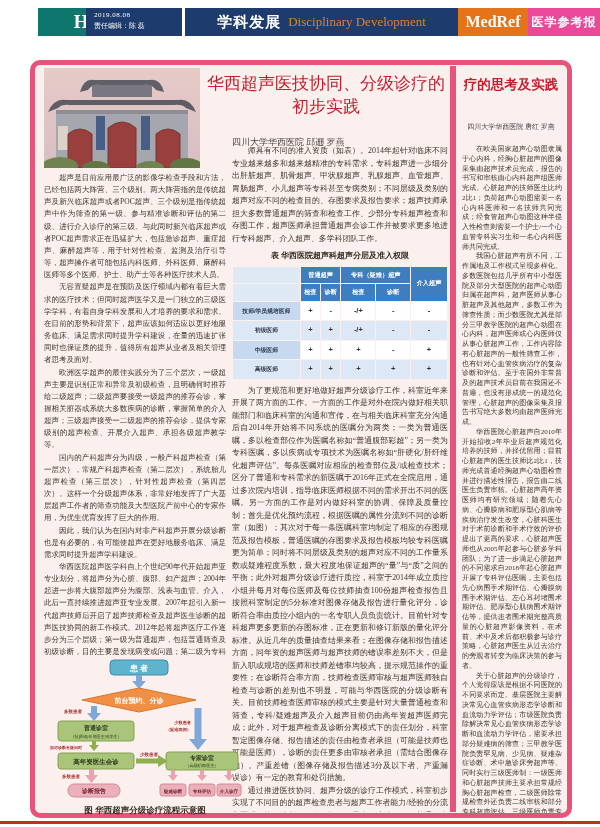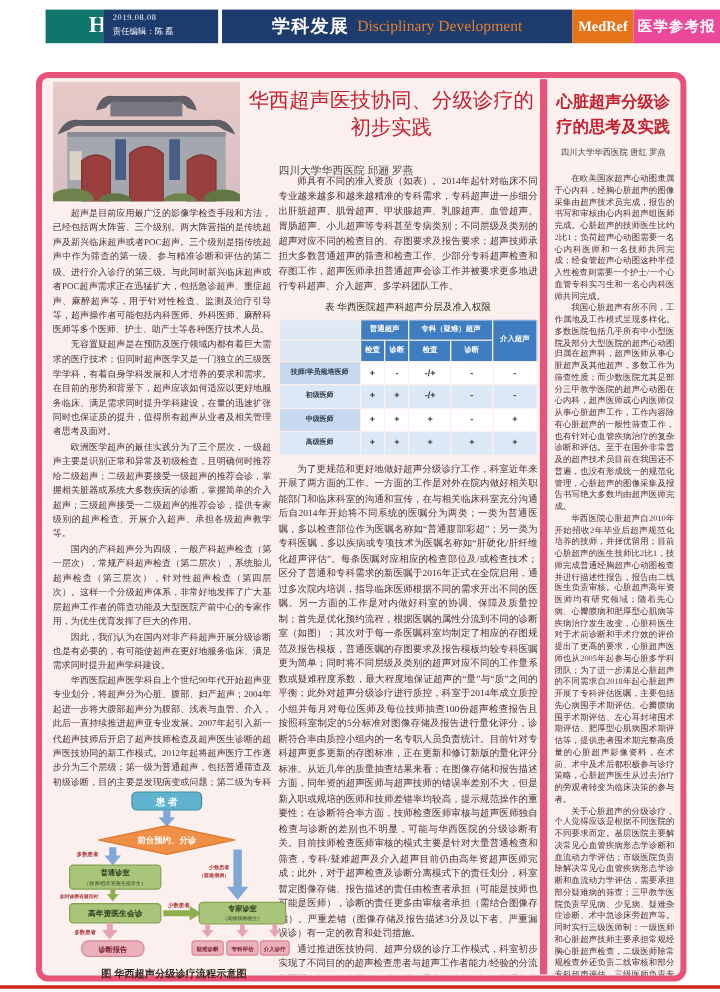--- a/index.html
+++ b/index.html
@@ -10,21 +10,21 @@
   .masthead { position:absolute; left:38px; top:8px; width:562px; height:28px; display:flex; }
   .m-code { width:38px; background:#0f766e; color:#fff; font-weight:bold; font-size:19px;
             display:flex; align-items:center; justify-content:center; font-family:"Liberation Serif",serif;padding-left:48px; }
   .m-edit { width:96px; background:#1d3b6d; color:#fff; padding:3px 0 0 8px; }
   .m-edit .d1 { font-size:7px; letter-spacing:.5px; }
   .m-edit .d2 { font-size:7px; margin-top:2px; }
   .m-gap { width:3px; background:#fff; }
   .m-center { flex:1; background:#1d3b6d; display:flex; align-items:center; justify-content:center; gap:7px; }
   .m-center .cn { color:#fff; font-weight:bold; font-size:15px; letter-spacing:1px; }
   .m-center .en { color:#e08030; font-size:13px; font-family:"Liberation Serif",serif; }
-  .m-brand { width:51px; background:#e5731a; color:#fff; font-weight:bold; font-size:12px;
+  .m-brand { width:70px; background:#e5731a; color:#fff; font-weight:bold; font-size:16px;
              display:flex; align-items:center; justify-content:center; }
   .m-paper { width:72px; background:#ec4899; color:#fff; font-weight:bold; font-size:12px;
              display:flex; align-items:center; justify-content:center; letter-spacing:1px; }
 
   
   .frame { position:absolute; left:30px; top:60px; width:542px; height:758px;
            border:5px solid #e8537a; border-radius:10px; background:#fcf0ee; }
   .bottom-rule { position:absolute; left:0; top:821px; width:600px; height:3px; background:#cf2a1f; }
   .divider { position:absolute; left:450px; top:66px; width:6px; height:746px; background:#e8537a; }
 
@@ -34,21 +34,21 @@
              font-family:"Liberation Sans","DejaVu Sans",sans-serif; font-weight:normal;
              font-size:17px; line-height:23px; }
   .l-byline { position:absolute; left:232px; top:136px; width:216px; font-size:9px; color:#4c4440; }
 
   .col { position:absolute; overflow:hidden; color:#42332f; text-align:justify; }
   .col .para { text-indent:2em; margin:0; }
   .col1 { left:44px; top:172px; width:182px; height:486px; font-size:7.5px; line-height:12.15px; }
   .col2 { left:232px; top:145px; width:216px; height:667px; font-size:7.9px; line-height:12.5px; }
 
   
-  .tbl-caption { text-align:center; font-weight:normal; font-size:8px; color:#33291f;
+  .tbl-caption { text-align:center; font-weight:bold; font-size:8px; color:#33291f;
                  font-family:"Liberation Sans","DejaVu Sans",sans-serif; margin:5px 0 3px; text-indent:0; }
   table.perm { width:100%; border-collapse:collapse; font-family:"Liberation Sans","DejaVu Sans",sans-serif;
                margin-bottom:5px; }
   table.perm th, table.perm td { border:1.5px solid #fcf0ee; text-align:center; }
   table.perm thead th { background:#3e7dc0; color:#fff; font-size:6.2px; padding:2px 1px; }
   table.perm thead th.corner { background:#dfe9f4; }
   table.perm td { font-size:7.5px; font-weight:bold; color:#333; padding:3px 1px; background:#fff; }
   table.perm tr.odd td { background:#dce8f5; }
   table.perm td.rowlabel { background:#c6d9ee; font-size:5.8px; color:#2b3a4c; }
 
@@ -234,21 +234,20 @@
       <rect x="141" y="126" width="26" height="12" rx="2.5" fill="#eab0bb" stroke="#d98898"></rect>
       <rect x="169" y="126" width="24" height="12" rx="2.5" fill="#eab0bb" stroke="#d98898"></rect>
       <text x="125" y="134.5" text-anchor="middle" font-size="4.6" font-weight="bold" fill="#7a2230">疑难诊断</text>
       <text x="154" y="134.5" text-anchor="middle" font-size="4.6" font-weight="bold" fill="#7a2230">专科评估</text>
       <text x="181" y="134.5" text-anchor="middle" font-size="4.6" font-weight="bold" fill="#7a2230">介入诊疗</text>
     </svg>
     <div class="flow-caption">图 华西超声分级诊疗流程示意图</div>
   </div>
 
   <div class="r-title">
-    <div>心脏超声分级诊</div>
     <div>疗的思考及实践</div>
   </div>
   <div class="r-byline">四川大学华西医院 唐红 罗燕</div>
   <div class="col colR">
       <p class="para">在欧美国家超声心动图隶属于心内科，经胸心脏超声的图像采集由超声技术员完成，报告的书写和审核由心内科超声组医师完成。心脏超声的技师医生比约2比1；负荷超声心动图需要一名心内科医师和一名技师共同完成；经食管超声心动图这种半侵入性检查则需要一个护士/一个心血管专科实习生和一名心内科医师共同完成。</p>
       <p class="para">我国心脏超声有所不同，工作属地及工作模式呈现多样化。多数医院包括几乎所有中小型医院及部分大型医院的超声心动图归属在超声科，超声医师从事心脏超声及其他超声，多数工作为筛查性质；而少数医院尤其是部分三甲教学医院的超声心动图在心内科，超声医师或心内医师仅从事心脏超声工作，工作内容除有心脏超声的一般性筛查工作，也有针对心血管疾病治疗的复杂诊断和评估。至于在国外非常普及的超声技术员目前在我国还不普遍，也没有形成统一的规范化管理，心脏超声的图像采集及报告书写绝大多数均由超声医师完成。</p>
       <p class="para">华西医院心脏超声自2010年开始招收2年毕业后超声规范化培养的技师，并择优留用；目前心脏超声的医生技师比2比1，技师完成普通经胸超声心动图检查并进行描述性报告，报告由二线医生负责审核。心脏超声高年资医师均有研究领域；随着先心病、心瓣膜病和肥厚型心肌病等疾病治疗发生改变，心脏科医生对于术前诊断和手术疗效的评价提出了更高的要求，心脏超声医师也从2005年起参与心脏多学科团队；为了进一步满足心脏超声的不同需求自2018年起心脏超声开展了专科评估医嘱，主要包括先心病围手术期评估、心瓣膜病围手术期评估、左心耳封堵围术期评估、肥厚型心肌病围术期评估等，提供患者围术期完整高质量的心脏超声影像资料，在术前、术中及术后都积极参与诊疗策略，心脏超声医生从过去治疗的旁观者转变为临床决策的参与者。</p>
       <p class="para">关于心脏超声的分级诊疗，个人觉得应该是根据不同医院的不同要求而定。基层医院主要解决常见心血管疾病形态学诊断和血流动力学评估；市级医院负责除解决常见心血管疾病形态学诊断和血流动力学评估，需要承担部分疑难病的筛查；三甲教学医院负责罕见病、少见病、疑难杂症诊断、术中急诊床旁超声等。同时实行三级医师制：一级医师和心脏超声技师主要承担常规经胸心脏超声检查，二级医师除常规检查外还负责二线审核和部分专科超声评估，三级医师负责专科超声评估和院内外会诊及解决疑难问题。</p>
     </div>
 

